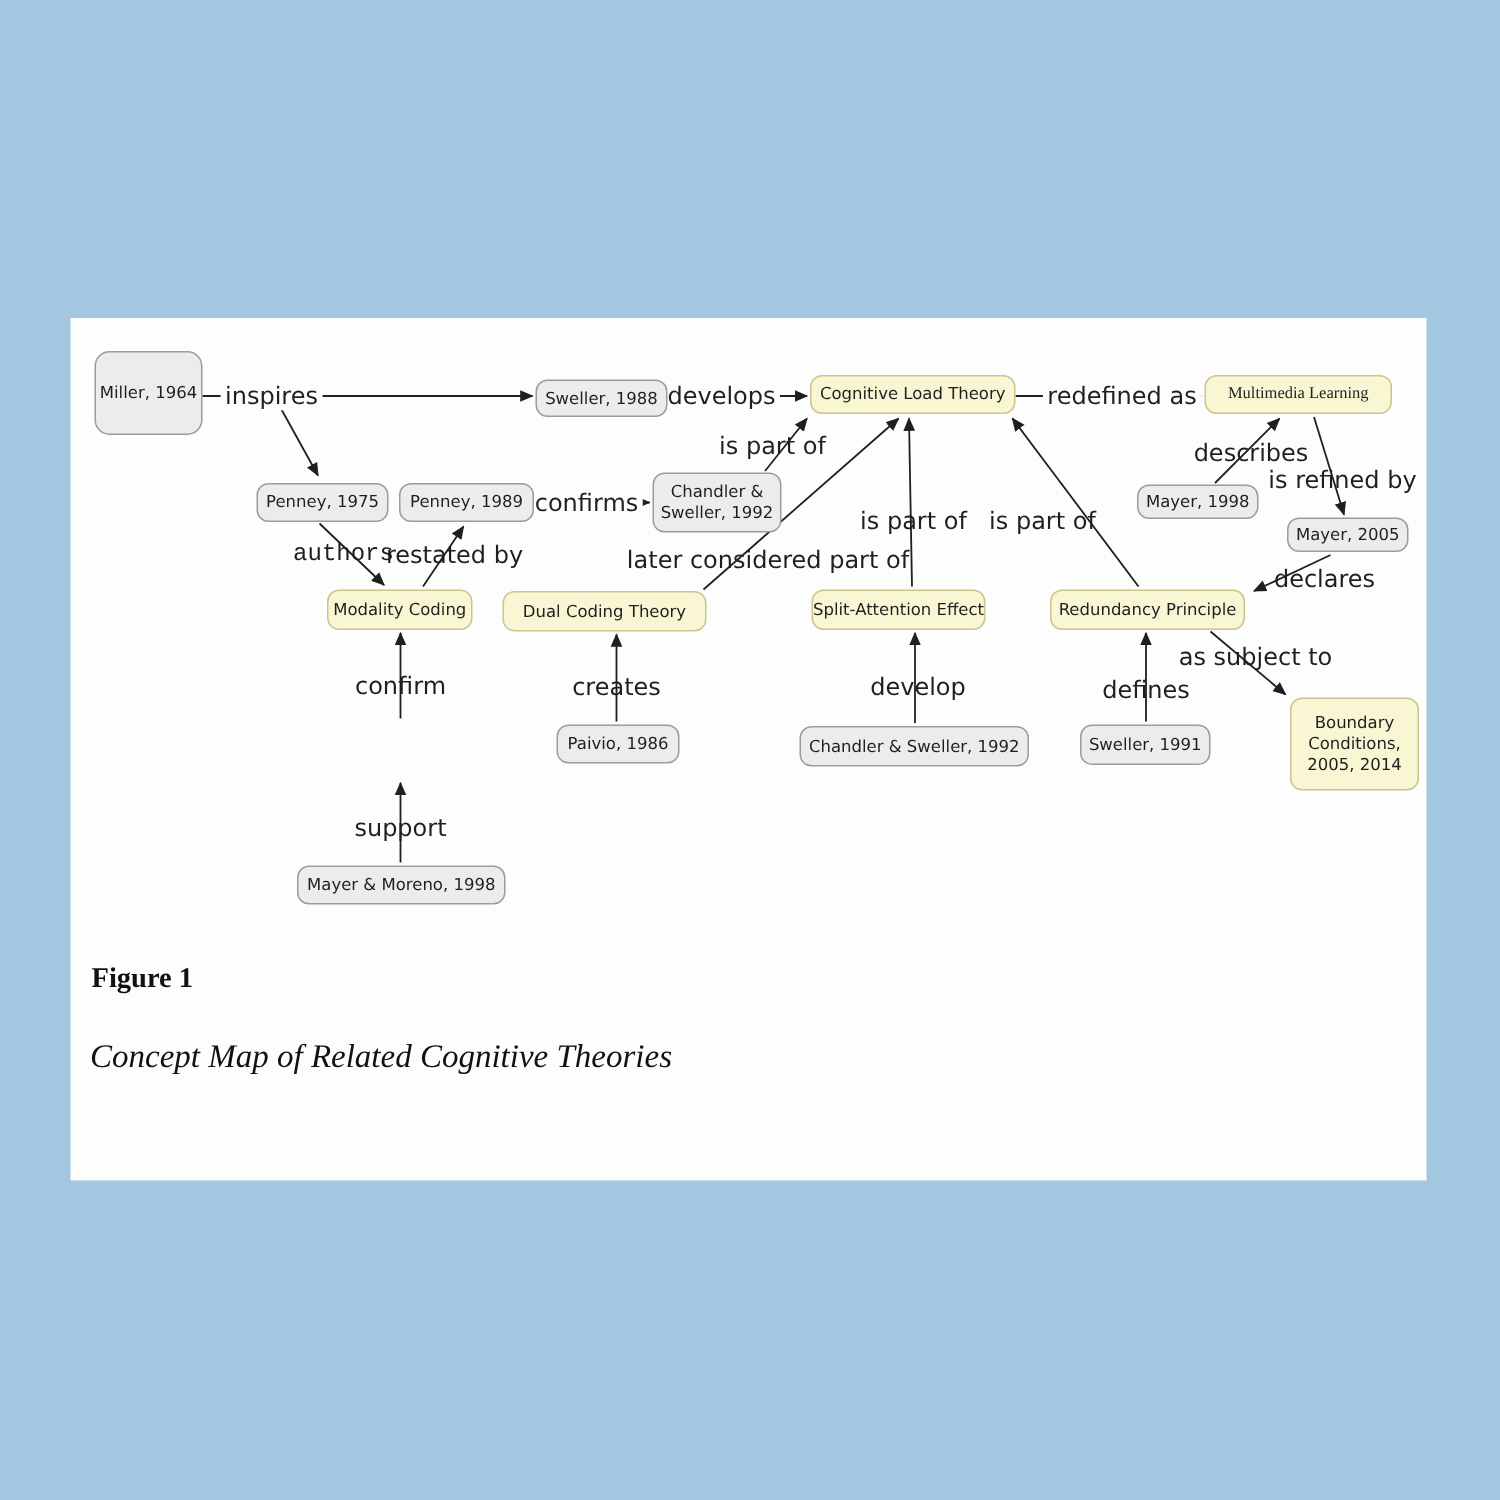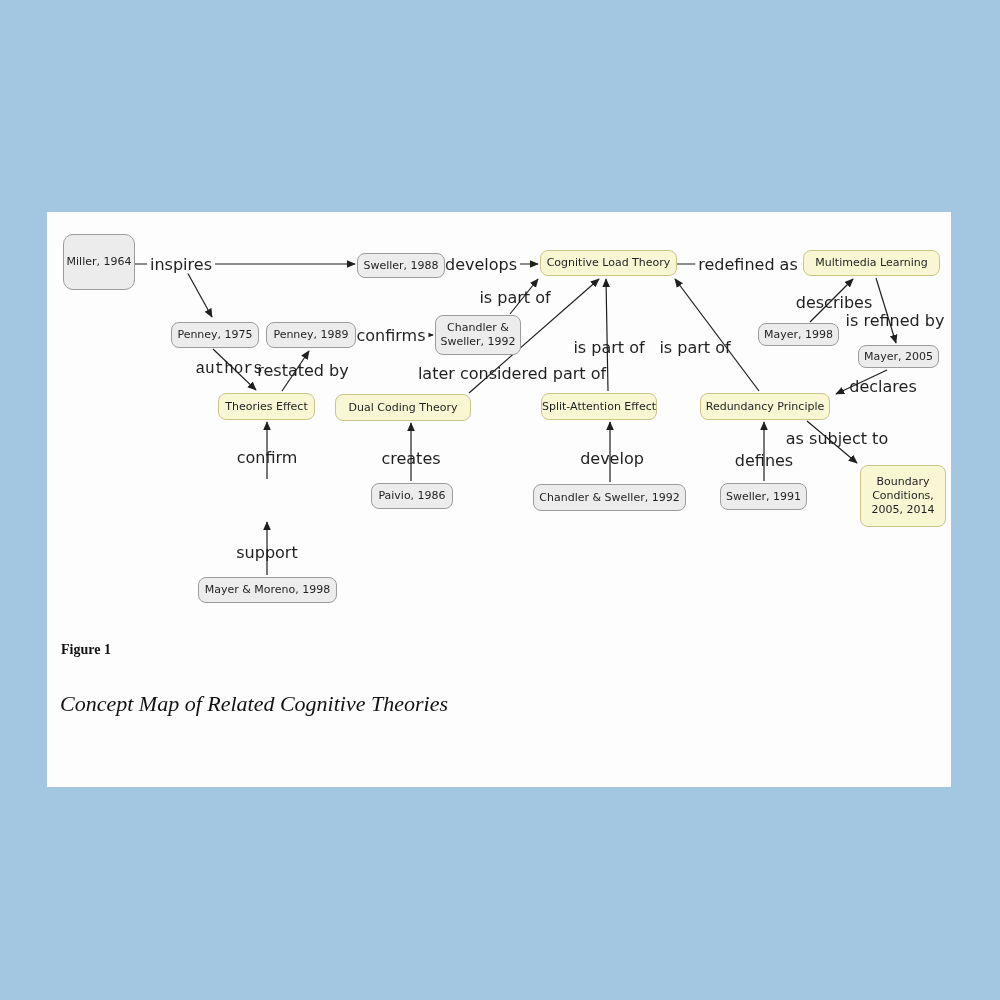--- a/index.html
+++ b/index.html
@@ -33,21 +33,21 @@
   .node.study{background:var(--study-fill);border:1px solid var(--study-border);}
   .node.theory{background:var(--theory-fill);border:1px solid var(--theory-border);}
   .edge-label{
     position:absolute;transform:translate(-50%,-50%);
     font-size:16px;white-space:nowrap;color:var(--text);
   }
   .edge-label.masked{background:var(--panel-bg);padding:0 3px;}
   .figure-label{
     position:absolute;left:14px;top:430px;
     font-family:"Liberation Serif","DejaVu Serif",serif;
-    font-weight:bold;font-size:14px;color:#111;
+    font-weight:bold;font-size:19px;color:#111;
   }
   .figure-caption{
     position:absolute;left:13px;top:479px;
     font-family:"Liberation Serif","DejaVu Serif",serif;
     font-style:italic;font-size:22px;color:#111;
   }
 </style>
 </head>
 <body>
 
@@ -103,41 +103,41 @@
       <span class="edge-label" style="left: 790px; top: 226px;">as subject to</span>
       <div class="node study" style="left: 16px; top: 22px; width: 72px; height: 56px; border-radius: 10px;">
         <span>Miller, 1964</span>
       </div>
       <div class="node study" style="left: 310px; top: 41px; width: 88px; height: 25px; border-radius: 8px;">
         <span>Sweller, 1988</span>
       </div>
       <div class="node theory" style="left: 493px; top: 38px; width: 137px; height: 26px; border-radius: 8px;">
         <span>Cognitive Load Theory</span>
       </div>
-      <div class="node theory" style="left: 756px; top: 38px; width: 137px; height: 26px; border-radius: 8px;">
+      <div class="node theory" style="left: 756px; top: 38px; width: 125px; height: 26px; border-radius: 8px; font-family: Liberation Serif, serif;">
         <span>Multimedia Learning</span>
       </div>
       <div class="node study" style="left: 124px; top: 110px; width: 88px; height: 26px; border-radius: 8px;">
         <span>Penney, 1975</span>
       </div>
       <div class="node study" style="left: 219px; top: 110px; width: 90px; height: 26px; border-radius: 8px;">
         <span>Penney, 1989</span>
       </div>
       <div class="node study" style="left: 388px; top: 103px; width: 86px; height: 40px; border-radius: 8px;">
         <span>Chandler &amp;</span>
         <span>Sweller, 1992</span>
       </div>
       <div class="node study" style="left: 711px; top: 111px; width: 81px; height: 23px; border-radius: 8px;">
         <span>Mayer, 1998</span>
       </div>
       <div class="node study" style="left: 811px; top: 133px; width: 81px; height: 23px; border-radius: 8px;">
         <span>Mayer, 2005</span>
       </div>
       <div class="node theory" style="left: 171px; top: 181px; width: 97px; height: 27px; border-radius: 8px;">
-        <span>Theories Effect</span>
+        <span>Modality Coding</span>
       </div>
       <div class="node theory" style="left: 288px; top: 182px; width: 136px; height: 27px; border-radius: 8px;">
         <span>Dual Coding Theory</span>
       </div>
       <div class="node theory" style="left: 494px; top: 181px; width: 116px; height: 27px; border-radius: 8px;">
         <span>Split-Attention Effect</span>
       </div>
       <div class="node theory" style="left: 653px; top: 181px; width: 130px; height: 27px; border-radius: 8px;">
         <span>Redundancy Principle</span>
       </div>

